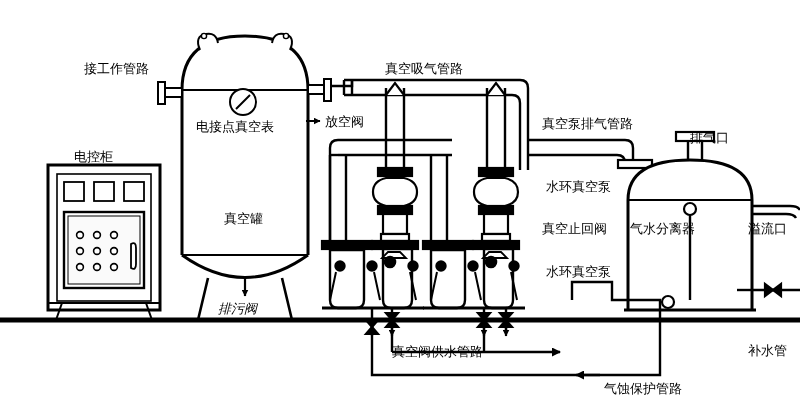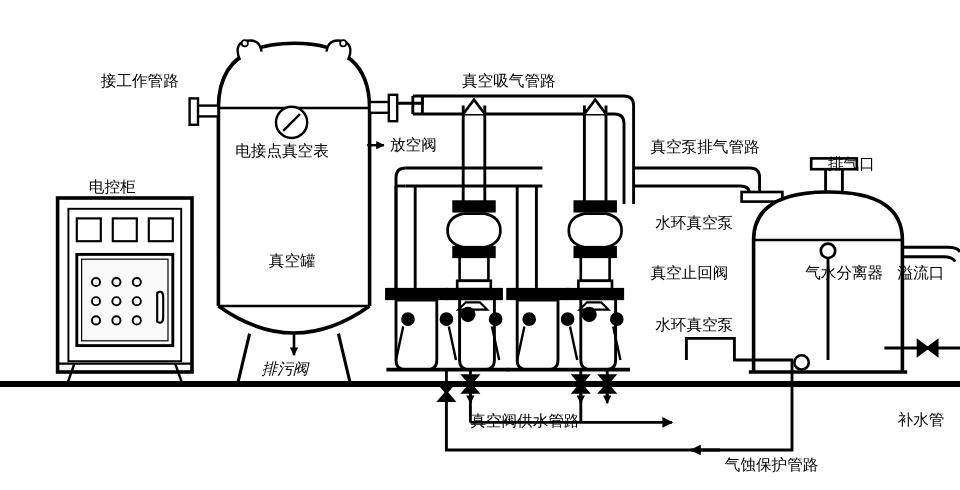--- a/index.html
+++ b/index.html
@@ -251,19 +251,19 @@
 <div class="lbl" style="left:196px;top:120px;">电接点真空表</div>
 <div class="lbl" style="left:224px;top:212px;">真空罐</div>
 <div class="lbl" style="left:218px;top:302px;font-style:italic;">排污阀</div>
 <div class="lbl" style="left:325px;top:115px;">放空阀</div>
 <div class="lbl" style="left:385px;top:62px;">真空吸气管路</div>
 <div class="lbl" style="left:542px;top:117px;">真空泵排气管路</div>
 <div class="lbl" style="left:546px;top:180px;">水环真空泵</div>
 <div class="lbl" style="left:542px;top:222px;">真空止回阀</div>
 <div class="lbl" style="left:546px;top:265px;">水环真空泵</div>
 <div class="lbl" style="left:690px;top:131px;">排气口</div>
-<div class="lbl" style="left:630px;top:222px;margin-left:41px;">气水分离器</div>
+<div class="lbl" style="left:630px;top:222px;">气水分离器</div>
 <div class="lbl" style="left:748px;top:222px;text-align:right;">溢流口</div>
 <div class="lbl" style="left:748px;top:300px;margin-top:44px;">补水管</div>
 <div class="lbl" style="left:392px;top:345px;">真空阀供水管路</div>
 <div class="lbl" style="left:604px;top:382px;">气蚀保护管路</div>
 
 </div>
 
 </body></html>

